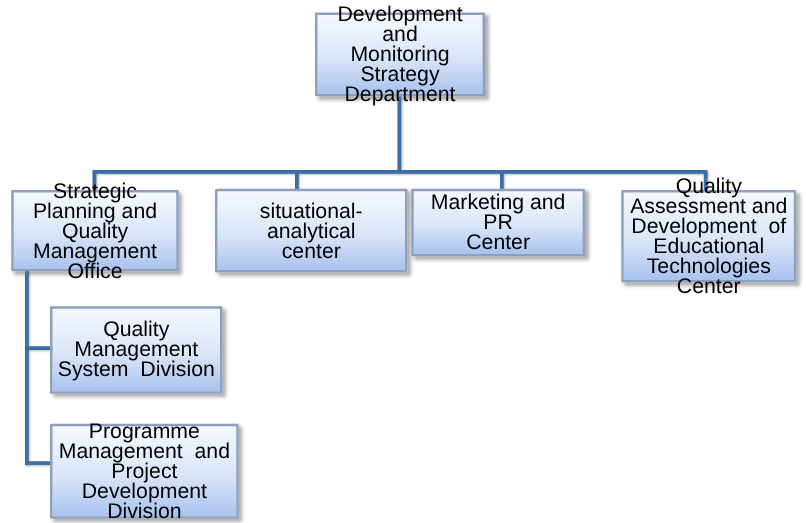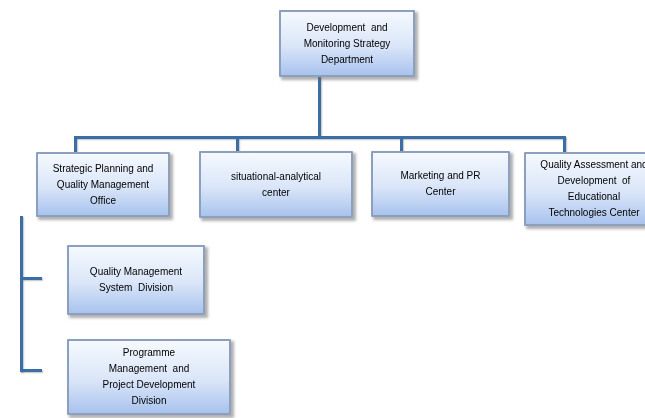--- a/index.html
+++ b/index.html
@@ -30,40 +30,39 @@
     border-radius: 1px;
     background: linear-gradient(to bottom,
       var(--box-fill-top) 0%,
       var(--box-fill-mid) 55%,
       var(--box-fill-bottom) 100%);
     box-shadow: 2.5px 2.5px 3px rgba(110,110,110,0.55);
     display: flex;
     align-items: center;
     justify-content: center;
     text-align: center;
-    font-size: 10px;
+    font-size: 17px;
     line-height: 16px;
     color: #000000;
     white-space: pre-wrap;
     padding: 1px 2px;
-    margin-left: 27px;
   }
   .connector {
     position: absolute;
     background: var(--connector);
     box-shadow: 1px 1px 1.5px rgba(120,120,120,0.45);
   }
   
   #node-root        { left: 252px; top: 10px;  width: 136px; height: 67px; }
   #node-strategic   { left: 9px;   top: 152px; width: 134px; height: 65px; }
   #node-situational { left: 172px; top: 151px; width: 154px; height: 67px; }
-  #node-marketing   { left: 344px; top: 151px; width: 139px; height: 66px; }
+  #node-marketing   { left: 329px; top: 151px; width: 139px; height: 54px; }
   #node-qadet       { left: 497px; top: 152px; width: 140px; height: 74px; }
   #node-qms         { left: 40px;  top: 245px; width: 138px; height: 70px; }
-  #node-programme   { left: 40px;  top: 339px; width: 164px; height: 76px; }
+  #node-programme   { left: 40px;  top: 339px; width: 151px; height: 76px; }
   
   #line-root-drop   { left: 318px; top: 77px;  width: 3px;   height: 61px; }
   #line-main-h      { left: 74px;  top: 136px; width: 492px; height: 3px; }
   #line-drop-a      { left: 74px;  top: 138px; width: 3px;   height: 14px; }
   #line-drop-b      { left: 236px; top: 138px; width: 3px;   height: 14px; }
   #line-drop-c      { left: 400px; top: 138px; width: 3px;   height: 14px; }
   #line-drop-d      { left: 563px; top: 138px; width: 3px;   height: 14px; }
   #line-left-v      { left: 20px;  top: 216px; width: 3px;   height: 156px; }
   #line-stub-qms    { left: 20px;  top: 277px; width: 22px;  height: 3px; }
   #line-stub-prog   { left: 20px;  top: 369px; width: 22px;  height: 3px; }

